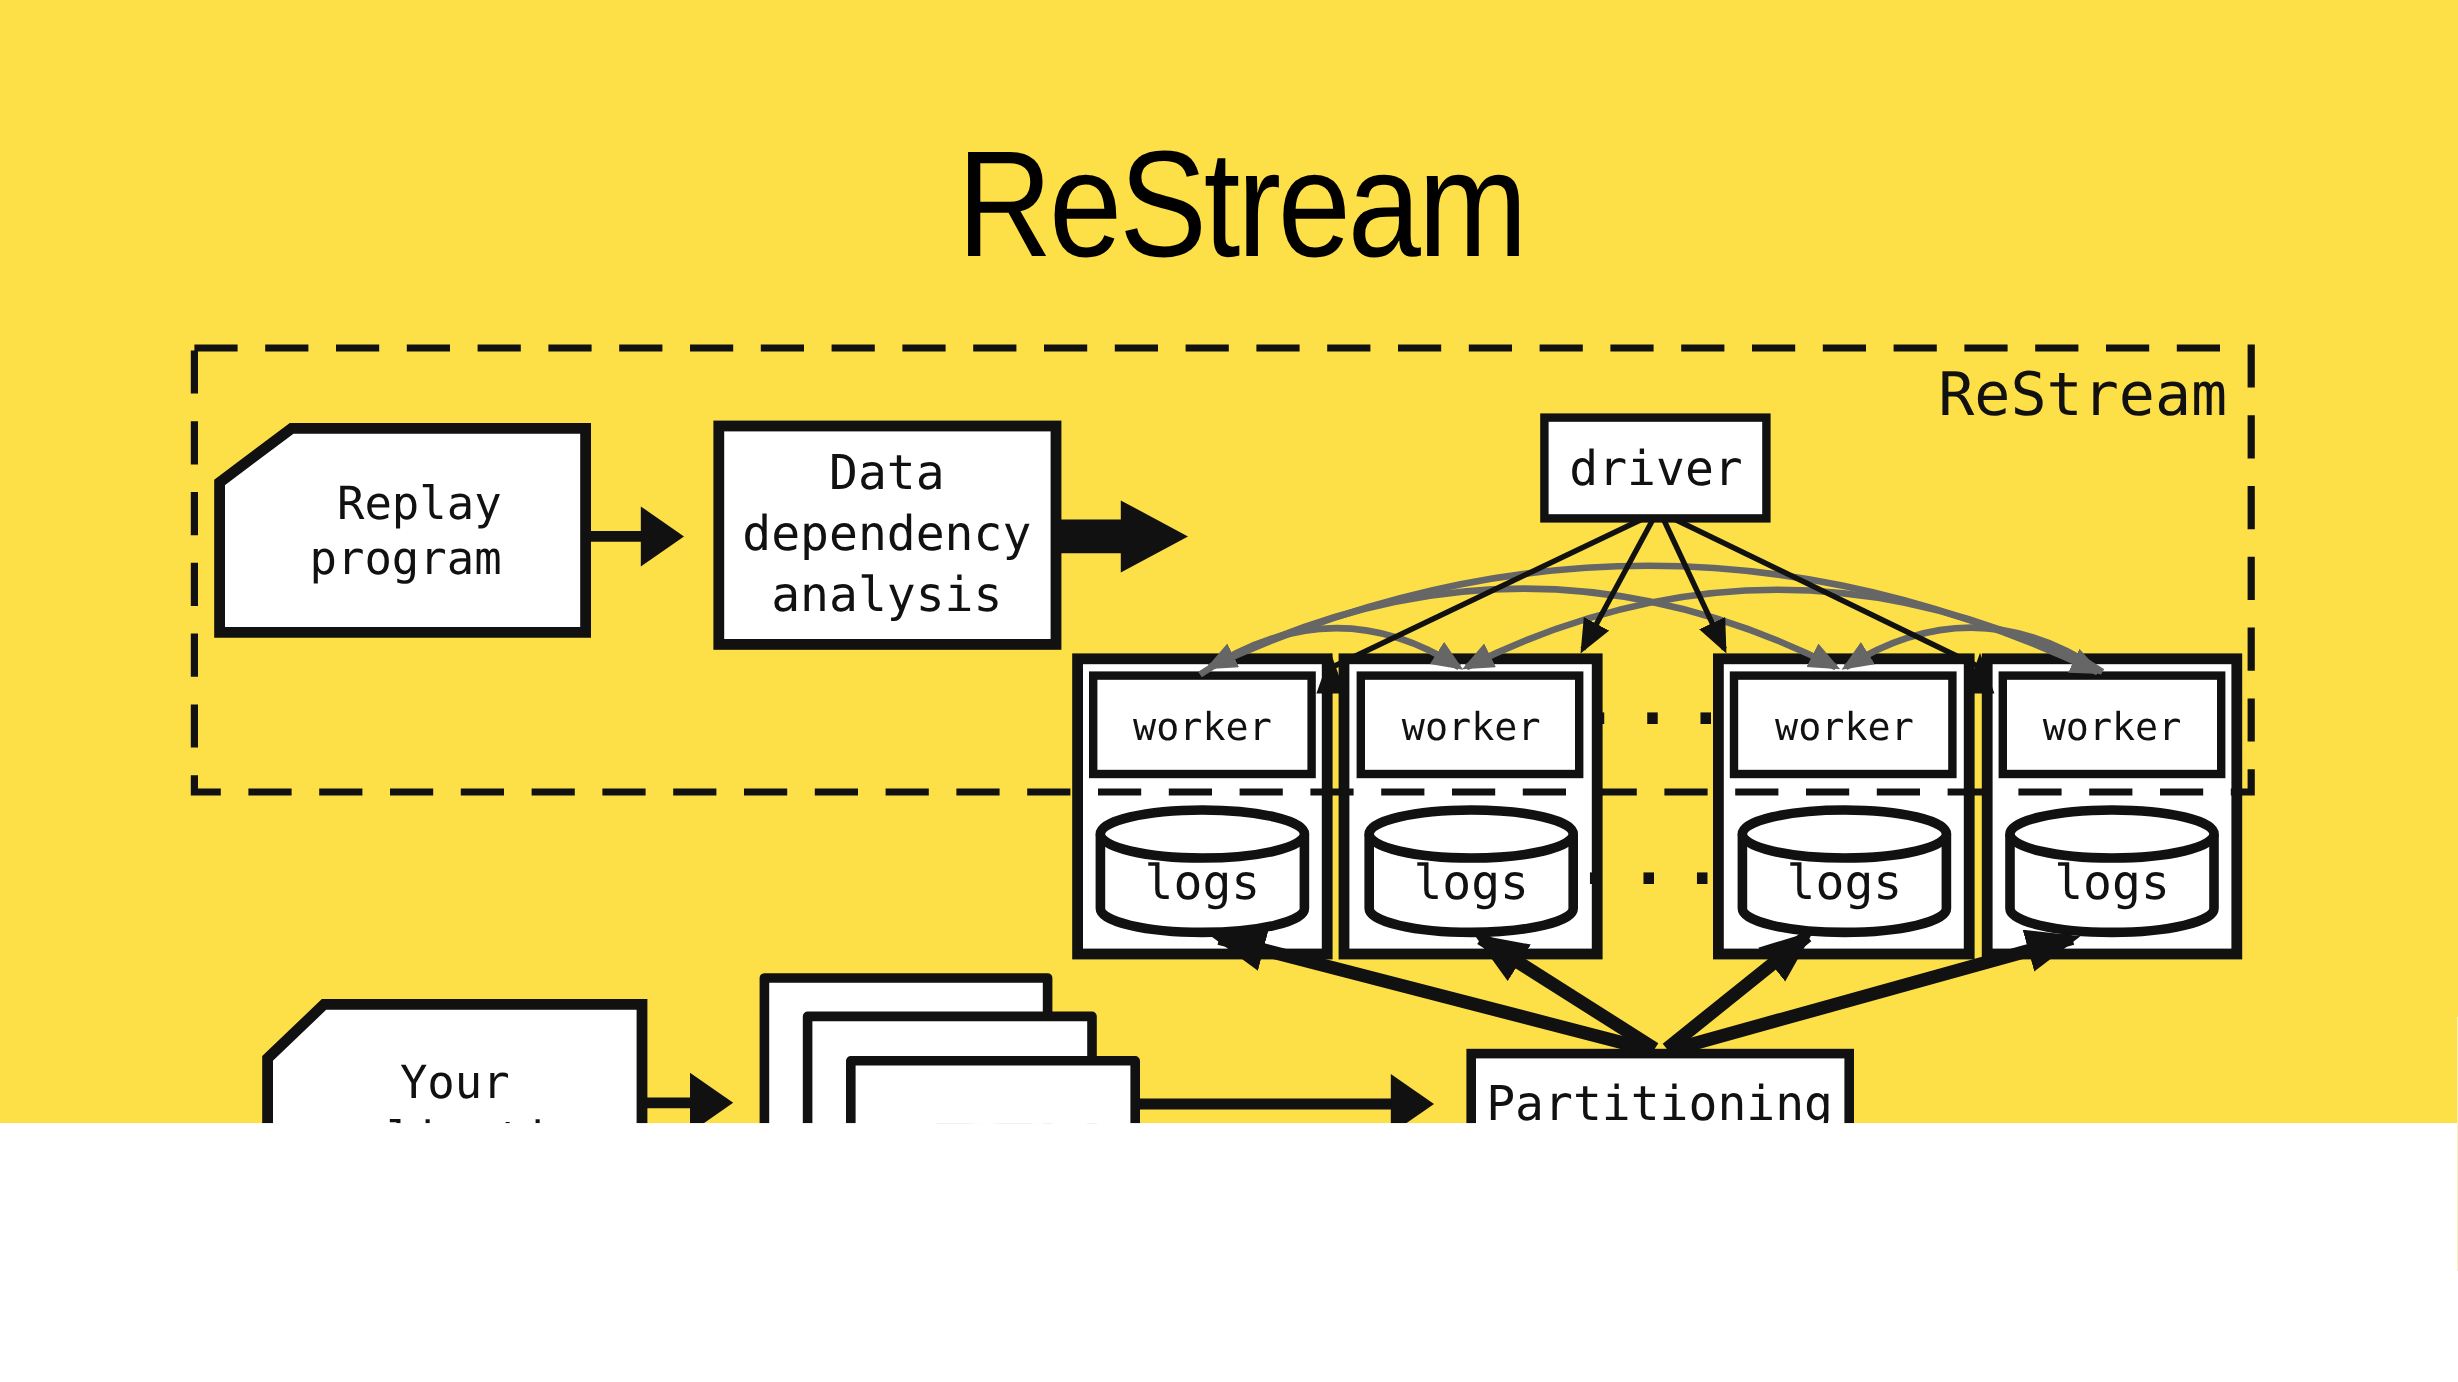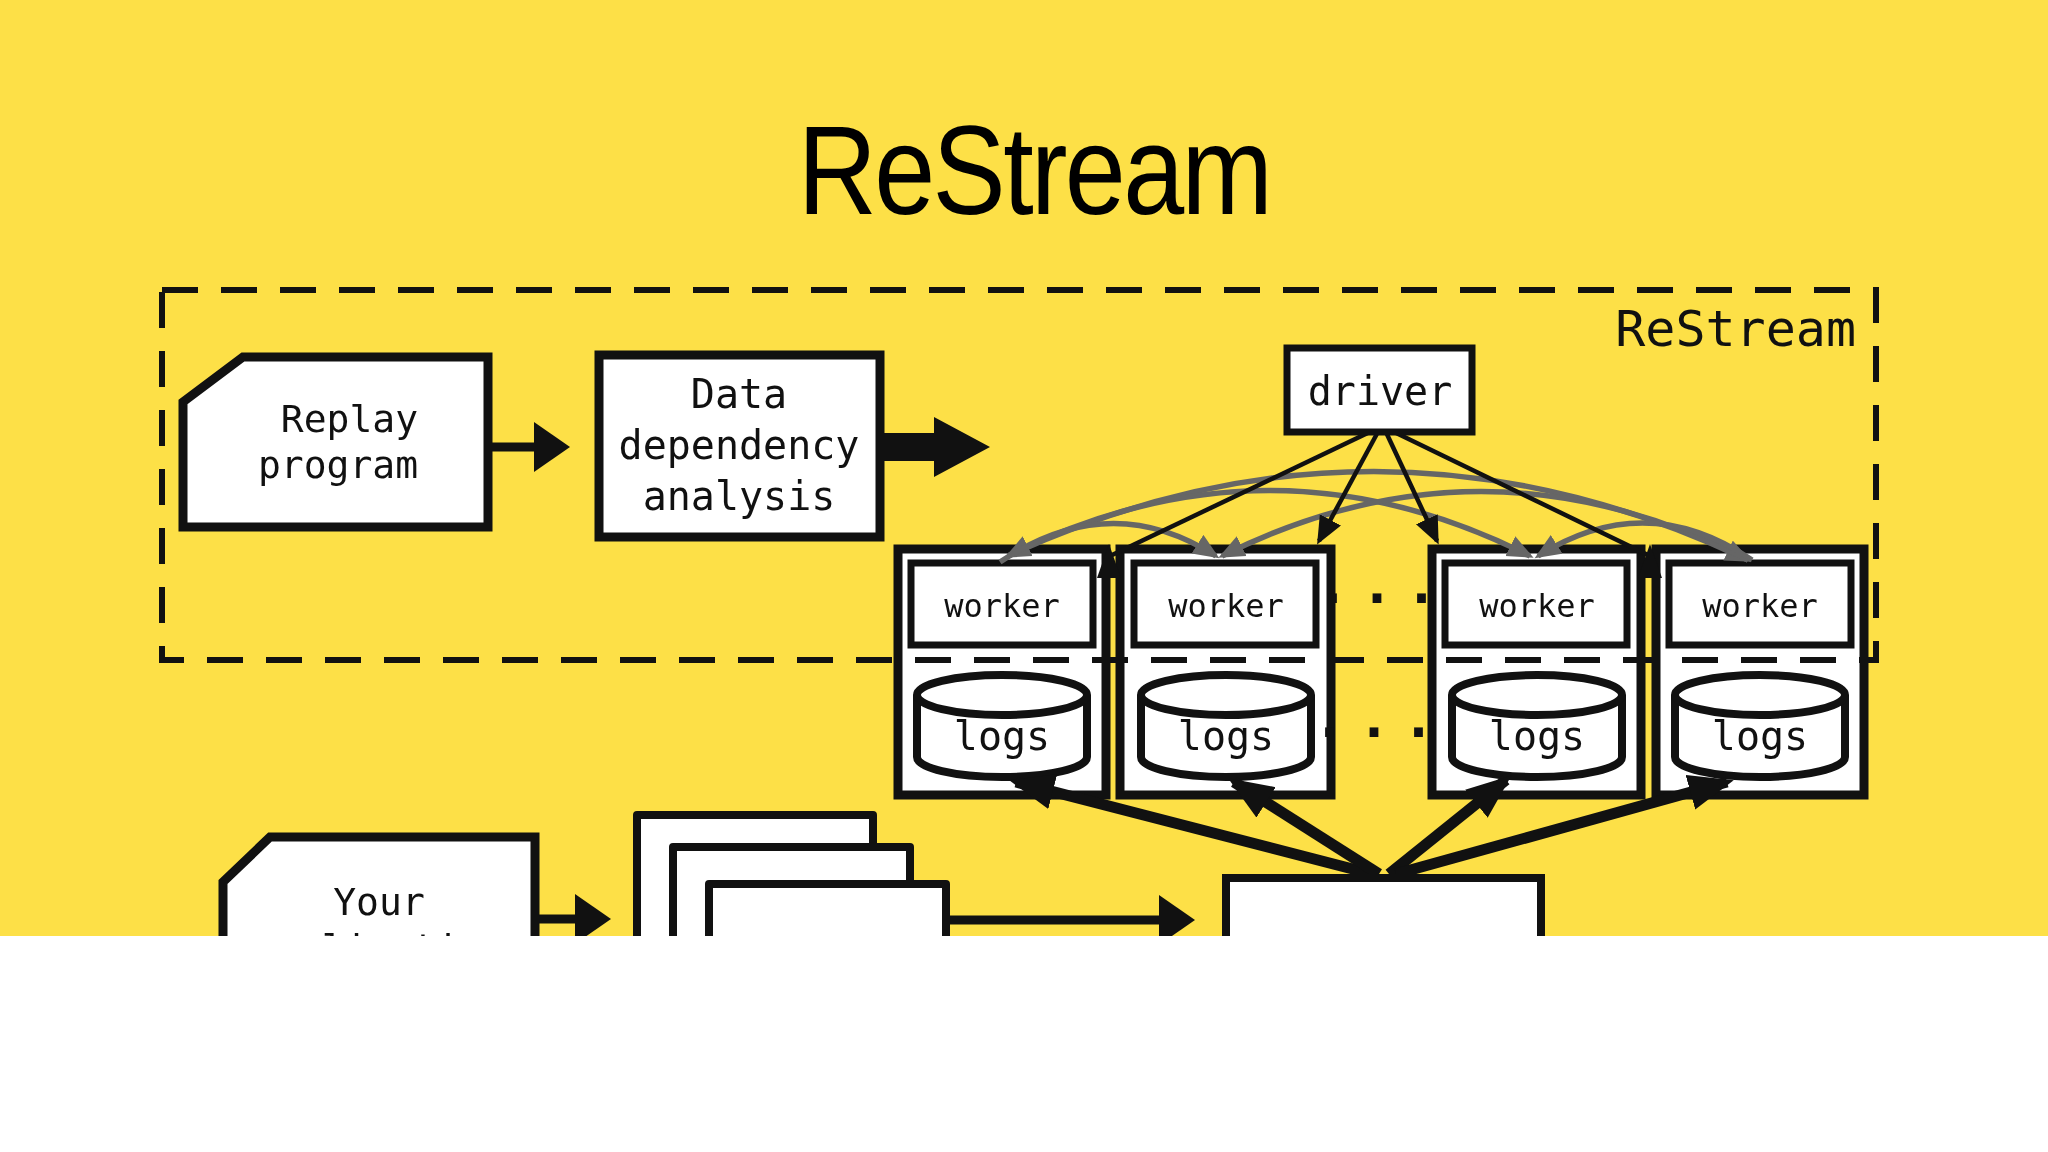--- a/index.html
+++ b/index.html
@@ -135,14 +135,15 @@
   <div class="label f34" style="left:1002px;top:736px;">logs</div>
   <div class="label f34" style="left:1226px;top:736px;">logs</div>
   <div class="label f34" style="left:1537px;top:736px;">logs</div>
   <div class="label f34" style="left:1760px;top:736px;">logs</div>
 
   <div class="dots" style="left:1383px;top:553px;">...</div>
   <div class="dots" style="left:1380px;top:687px;">...</div>
 
   <div class="label f38" style="left:379px;top:926px;">Your
 application</div>
+  <div class="label f36" style="left:1383px;top:921px;">Partitioning</div>
 
 </div>
 
 </body></html>

